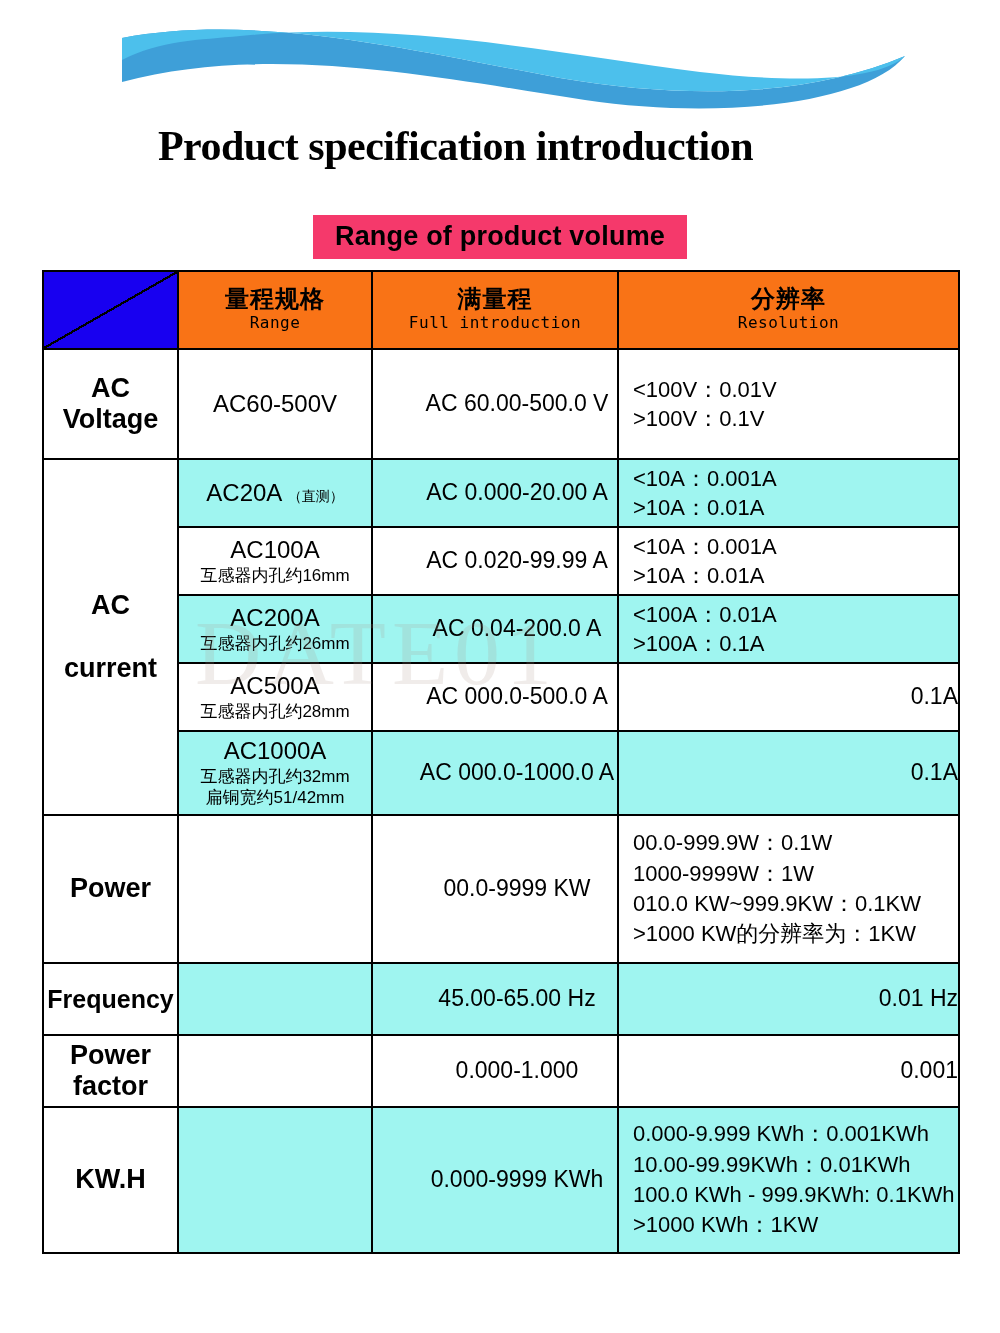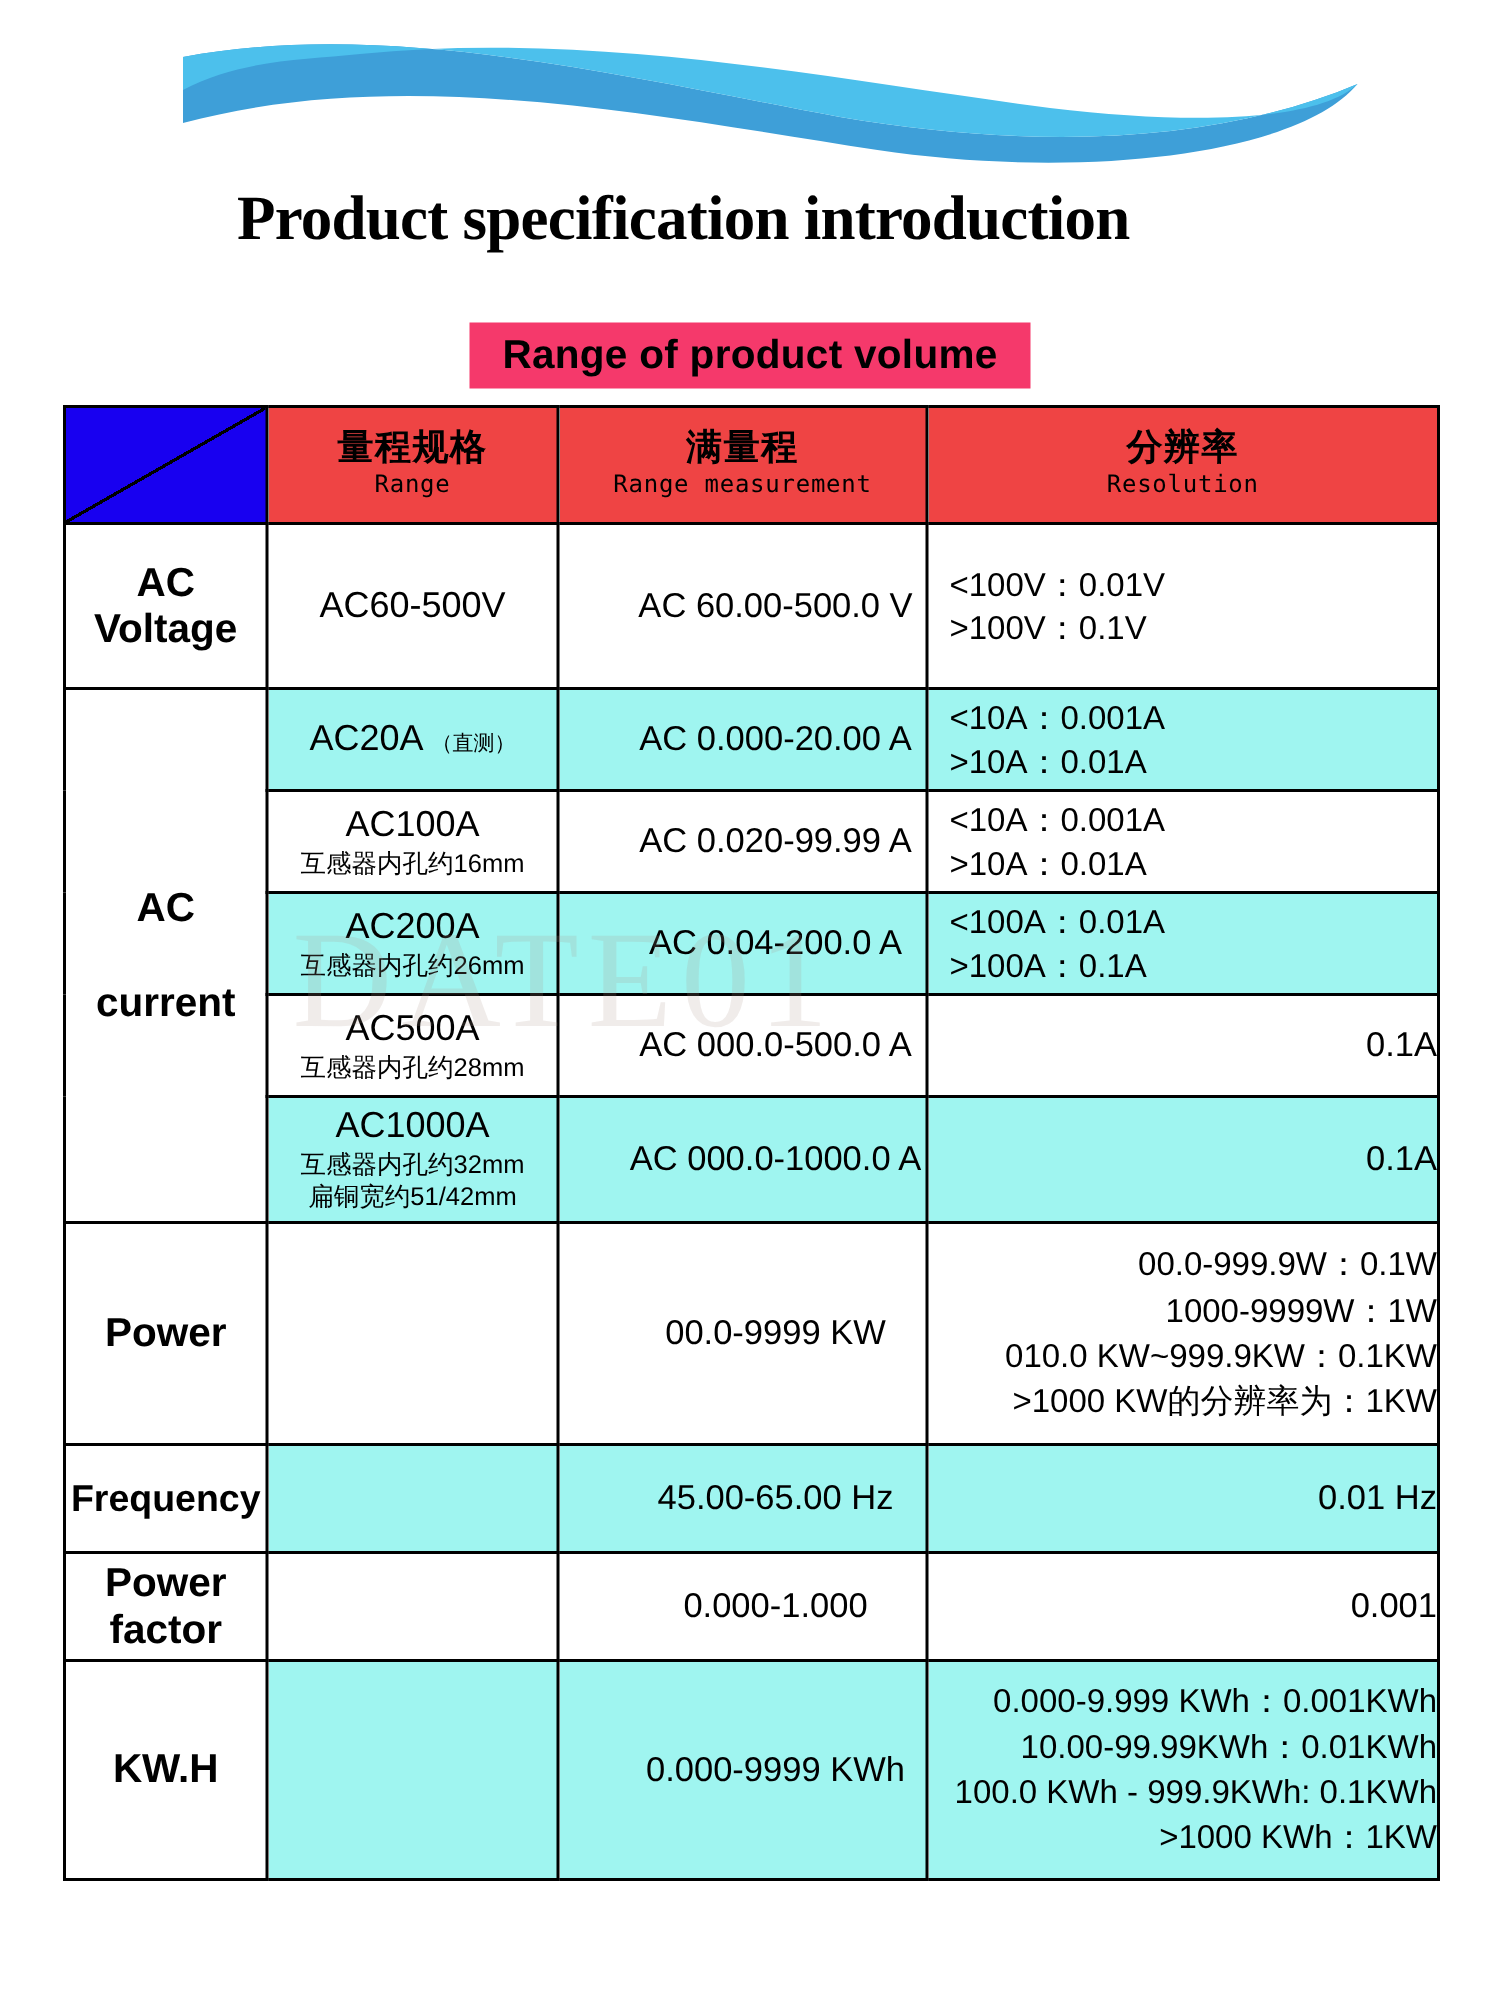--- a/index.html
+++ b/index.html
@@ -81,21 +81,21 @@
     border: 2px solid #000000;
     padding: 0;
     text-align: center;
     vertical-align: middle;
     color: #000;
     background-clip: padding-box;
   }
 
   
   .hdr {
-    background: #ef4444;
+    background: #f97316;
     color: #ffffff;
     height: 76px;
   }
   .hdr .cn {
     display: block;
     font-size: 24px;
     font-weight: bold;
     line-height: 1.12;
     letter-spacing: 1px;
   }
@@ -138,21 +138,21 @@
   .range-main { display: block; font-size: 24px; line-height: 1.2; }
   .range-sub  { display: block; font-size: 17px; line-height: 1.25; }
   .range-note { font-size: 14px; }
 
   .res-list { display: block; text-align: left; padding-left: 14px; }
   .res-list span { display: block; font-size: 22px; line-height: 1.33; white-space: nowrap; }
   .res-center { display: block; text-align: right; font-size: 23px; }
 
   .fm { font-size: 23px; white-space: nowrap; margin-left: 44px; }
   .res2 { display:block; text-align:left; padding-left: 14px; }
-  .res2 span { display:block; font-size: 22px; line-height: 1.38; white-space: nowrap; text-align: right; }
+  .res2 span { display:block; font-size: 22px; line-height: 1.38; white-space: nowrap; }
 </style>
 </head>
 <body>
 
 <div id="wave-band">
   <svg width="1000" height="110" viewBox="0 0 1000 110" xmlns="http://www.w3.org/2000/svg">
     <path d="M122,38 C260,12 420,52 560,78 C690,100 810,96 905,56 C865,104 720,120 585,100 C440,78 270,42 122,82 Z" fill="#3E9FD8"></path>
     <path d="M122,38 C260,12 420,52 560,78 C690,100 810,96 905,56 C880,80 800,84 700,72 C560,54 400,20 240,36 C200,40 160,40 122,60 Z" fill="#4CC0EC"></path>
   </svg>
 </div>
@@ -175,21 +175,21 @@
   <tbody>
 
   <tr>
     <td id="corner-cell" class="hdr"></td>
     <td class="hdr">
       <span class="cn">量程规格</span>
       <span class="en">Range</span>
     </td>
     <td class="hdr">
       <span class="cn">满量程</span>
-      <span class="en">Range measurement</span>
+      <span class="en">Full introduction</span>
     </td>
     <td class="hdr">
       <span class="cn">分辨率</span>
       <span class="en">Resolution</span>
     </td>
   </tr>
 
   <tr style="height:110px">
     <td class="rowlabel">
       <span>AC</span><br>

